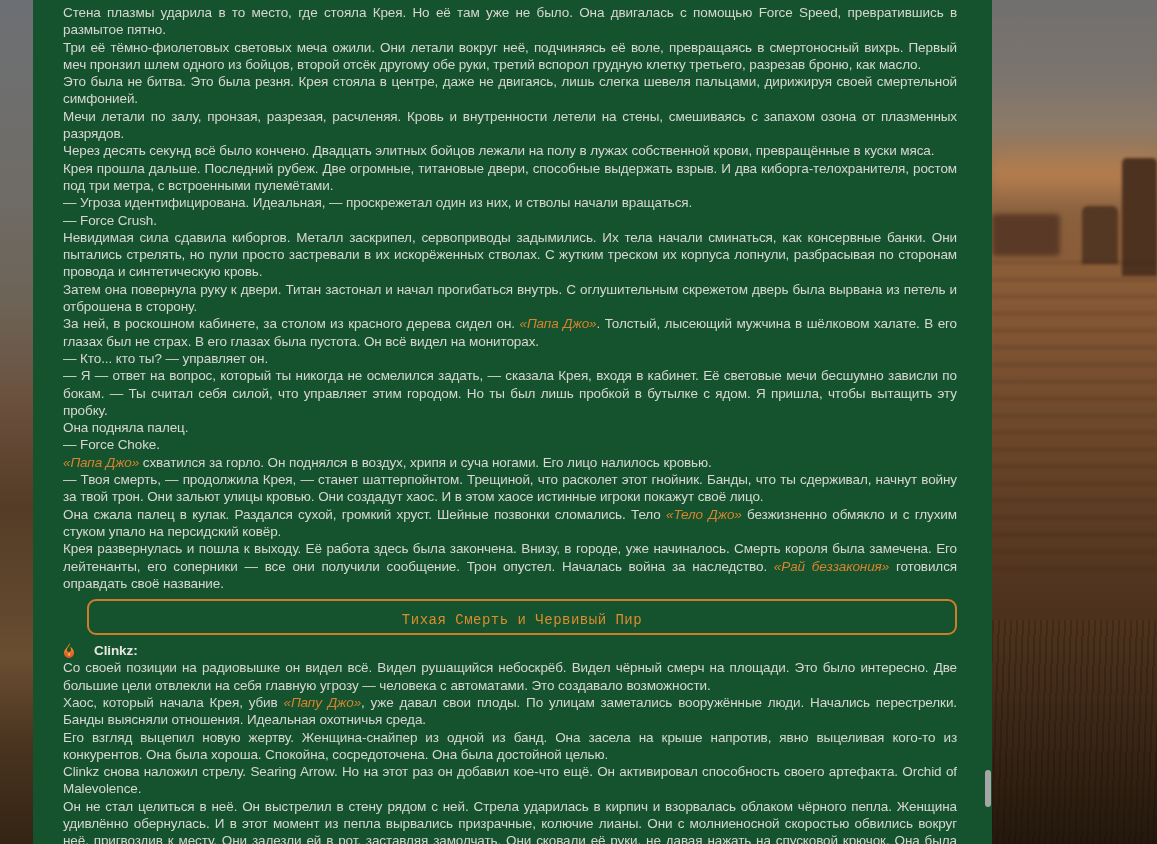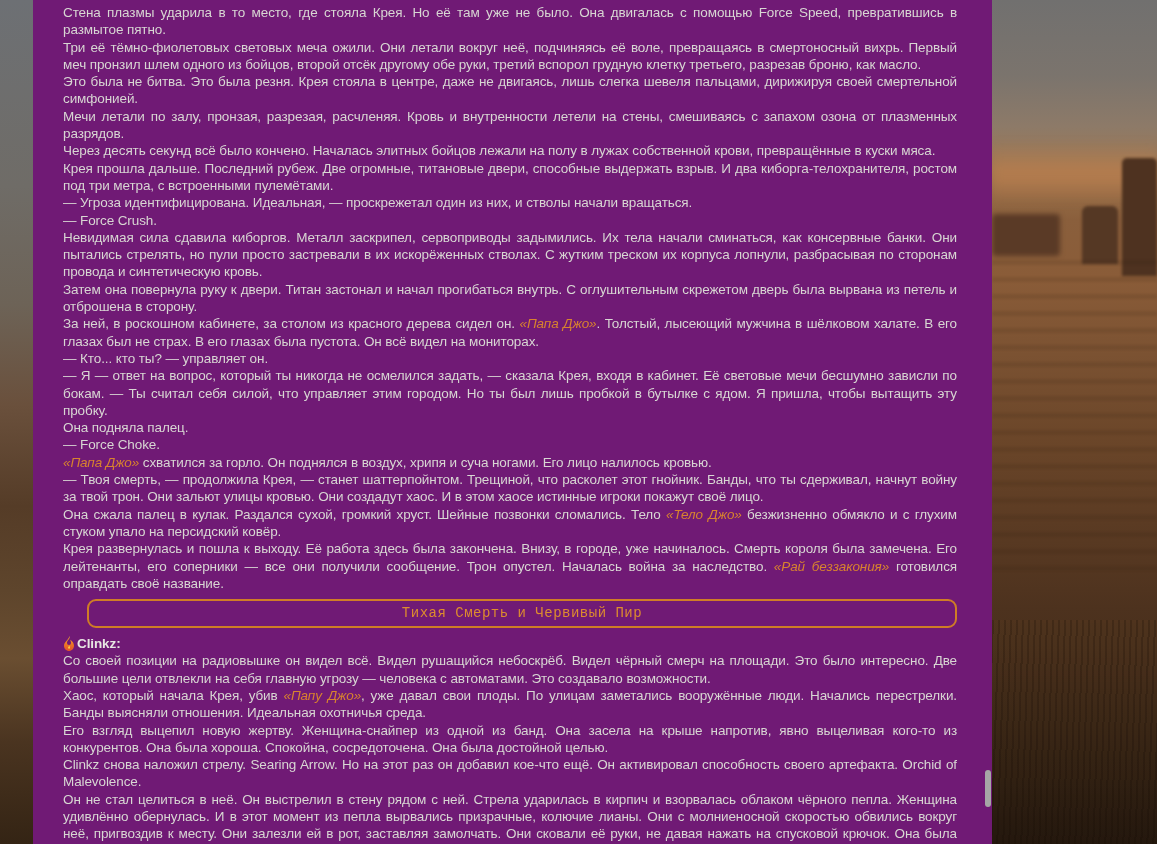--- a/index.html
+++ b/index.html
@@ -40,41 +40,41 @@
   }
   .grass {
     position: absolute; left: 992px; top: 620px; width: 165px; height: 224px;
     background: repeating-linear-gradient(92deg, rgba(20,10,4,.22) 0 2px, rgba(255,255,255,0) 2px 6px),
                 linear-gradient(180deg, rgba(90,60,30,.25), rgba(20,12,6,.4));
     filter: blur(.7px);
   }
   
   .panel {
     position: absolute; left: 33px; top: 0; width: 959px; height: 844px;
-    background: #701a75; z-index: 1;
+    background: #14532d; z-index: 1;
     padding: 4px 35px 0 30px;
     color: #d8d6d3;
     font-size: 13.5px; line-height: 17.3px; letter-spacing: -0.1px;
   }
   .para { margin: 0; text-align: justify; }
   .accent { color: #d8832e; font-style: italic; }
   .chapter-box {
     margin: 7px 0 7px 24px;
     border: 2px solid #cf7d26;
     border-radius: 9px;
-    padding: 3px 0 4px 0;
+    padding: 10px 0 4px 0;
     text-align: center;
     color: #dd8c2e;
     font-family: "Liberation Mono", monospace;
     font-size: 14px; letter-spacing: .5px; line-height: 18px;
   }
   .sec-header {
     margin-top: 3px;
     font-weight: 700; color: #e8e6e3;
-    display: flex; align-items: center; gap: 1px;
+    display: flex; align-items: center; gap: 18px;
   }
   .flame { width: 12px; height: 15px; flex: 0 0 auto; margin-right: 1px; }
   .scroll-thumb {
     position: absolute; right: 1px; top: 770px;
     width: 6px; height: 37px; border-radius: 3px;
     background: #a6a6a6;
   }
 </style>
 </head>
 <body>
@@ -88,21 +88,21 @@
   <div class="field"></div>
   <div class="grass"></div>
 </div>
 
 <div class="panel">
   <div>
       <p class="para"><span>Стена плазмы ударила в то место, где стояла Крея. Но её там уже не было. Она двигалась с помощью Force Speed, превратившись в размытое пятно.</span></p>
       <p class="para"><span>Три её тёмно-фиолетовых световых меча ожили. Они летали вокруг неё, подчиняясь её воле, превращаясь в смертоносный вихрь. Первый меч пронзил шлем одного из бойцов, второй отсёк другому обе руки, третий вспорол грудную клетку третьего, разрезав броню, как масло.</span></p>
       <p class="para"><span>Это была не битва. Это была резня. Крея стояла в центре, даже не двигаясь, лишь слегка шевеля пальцами, дирижируя своей смертельной симфонией.</span></p>
       <p class="para"><span>Мечи летали по залу, пронзая, разрезая, расчленяя. Кровь и внутренности летели на стены, смешиваясь с запахом озона от плазменных разрядов.</span></p>
-      <p class="para"><span>Через десять секунд всё было кончено. Началась элитных бойцов лежали на полу в лужах собственной крови, превращённые в куски мяса.</span></p>
+      <p class="para"><span>Через десять секунд всё было кончено. Двадцать элитных бойцов лежали на полу в лужах собственной крови, превращённые в куски мяса.</span></p>
       <p class="para"><span>Крея прошла дальше. Последний рубеж. Две огромные, титановые двери, способные выдержать взрыв. И два киборга-телохранителя, ростом под три метра, с встроенными пулемётами.</span></p>
       <p class="para"><span>— Угроза идентифицирована. Идеальная, — проскрежетал один из них, и стволы начали вращаться.</span></p>
       <p class="para"><span>— Force Crush.</span></p>
       <p class="para"><span>Невидимая сила сдавила киборгов. Металл заскрипел, сервоприводы задымились. Их тела начали сминаться, как консервные банки. Они пытались стрелять, но пули просто застревали в их искорёженных стволах. С жутким треском их корпуса лопнули, разбрасывая по сторонам провода и синтетическую кровь.</span></p>
       <p class="para"><span>Затем она повернула руку к двери. Титан застонал и начал прогибаться внутрь. С оглушительным скрежетом дверь была вырвана из петель и отброшена в сторону.</span></p>
       <p class="para"><span>За ней, в роскошном кабинете, за столом из красного дерева сидел он. </span><span class="accent">«Папа Джо»</span><span>. Толстый, лысеющий мужчина в шёлковом халате. В его глазах был не страх. В его глазах была пустота. Он всё видел на мониторах.</span></p>
       <p class="para"><span>— Кто... кто ты? — управляет он.</span></p>
       <p class="para"><span>— Я — ответ на вопрос, который ты никогда не осмелился задать, — сказала Крея, входя в кабинет. Её световые мечи бесшумно зависли по бокам. — Ты считал себя силой, что управляет этим городом. Но ты был лишь пробкой в бутылке с ядом. Я пришла, чтобы вытащить эту пробку.</span></p>
       <p class="para"><span>Она подняла палец.</span></p>
       <p class="para"><span>— Force Choke.</span></p>

